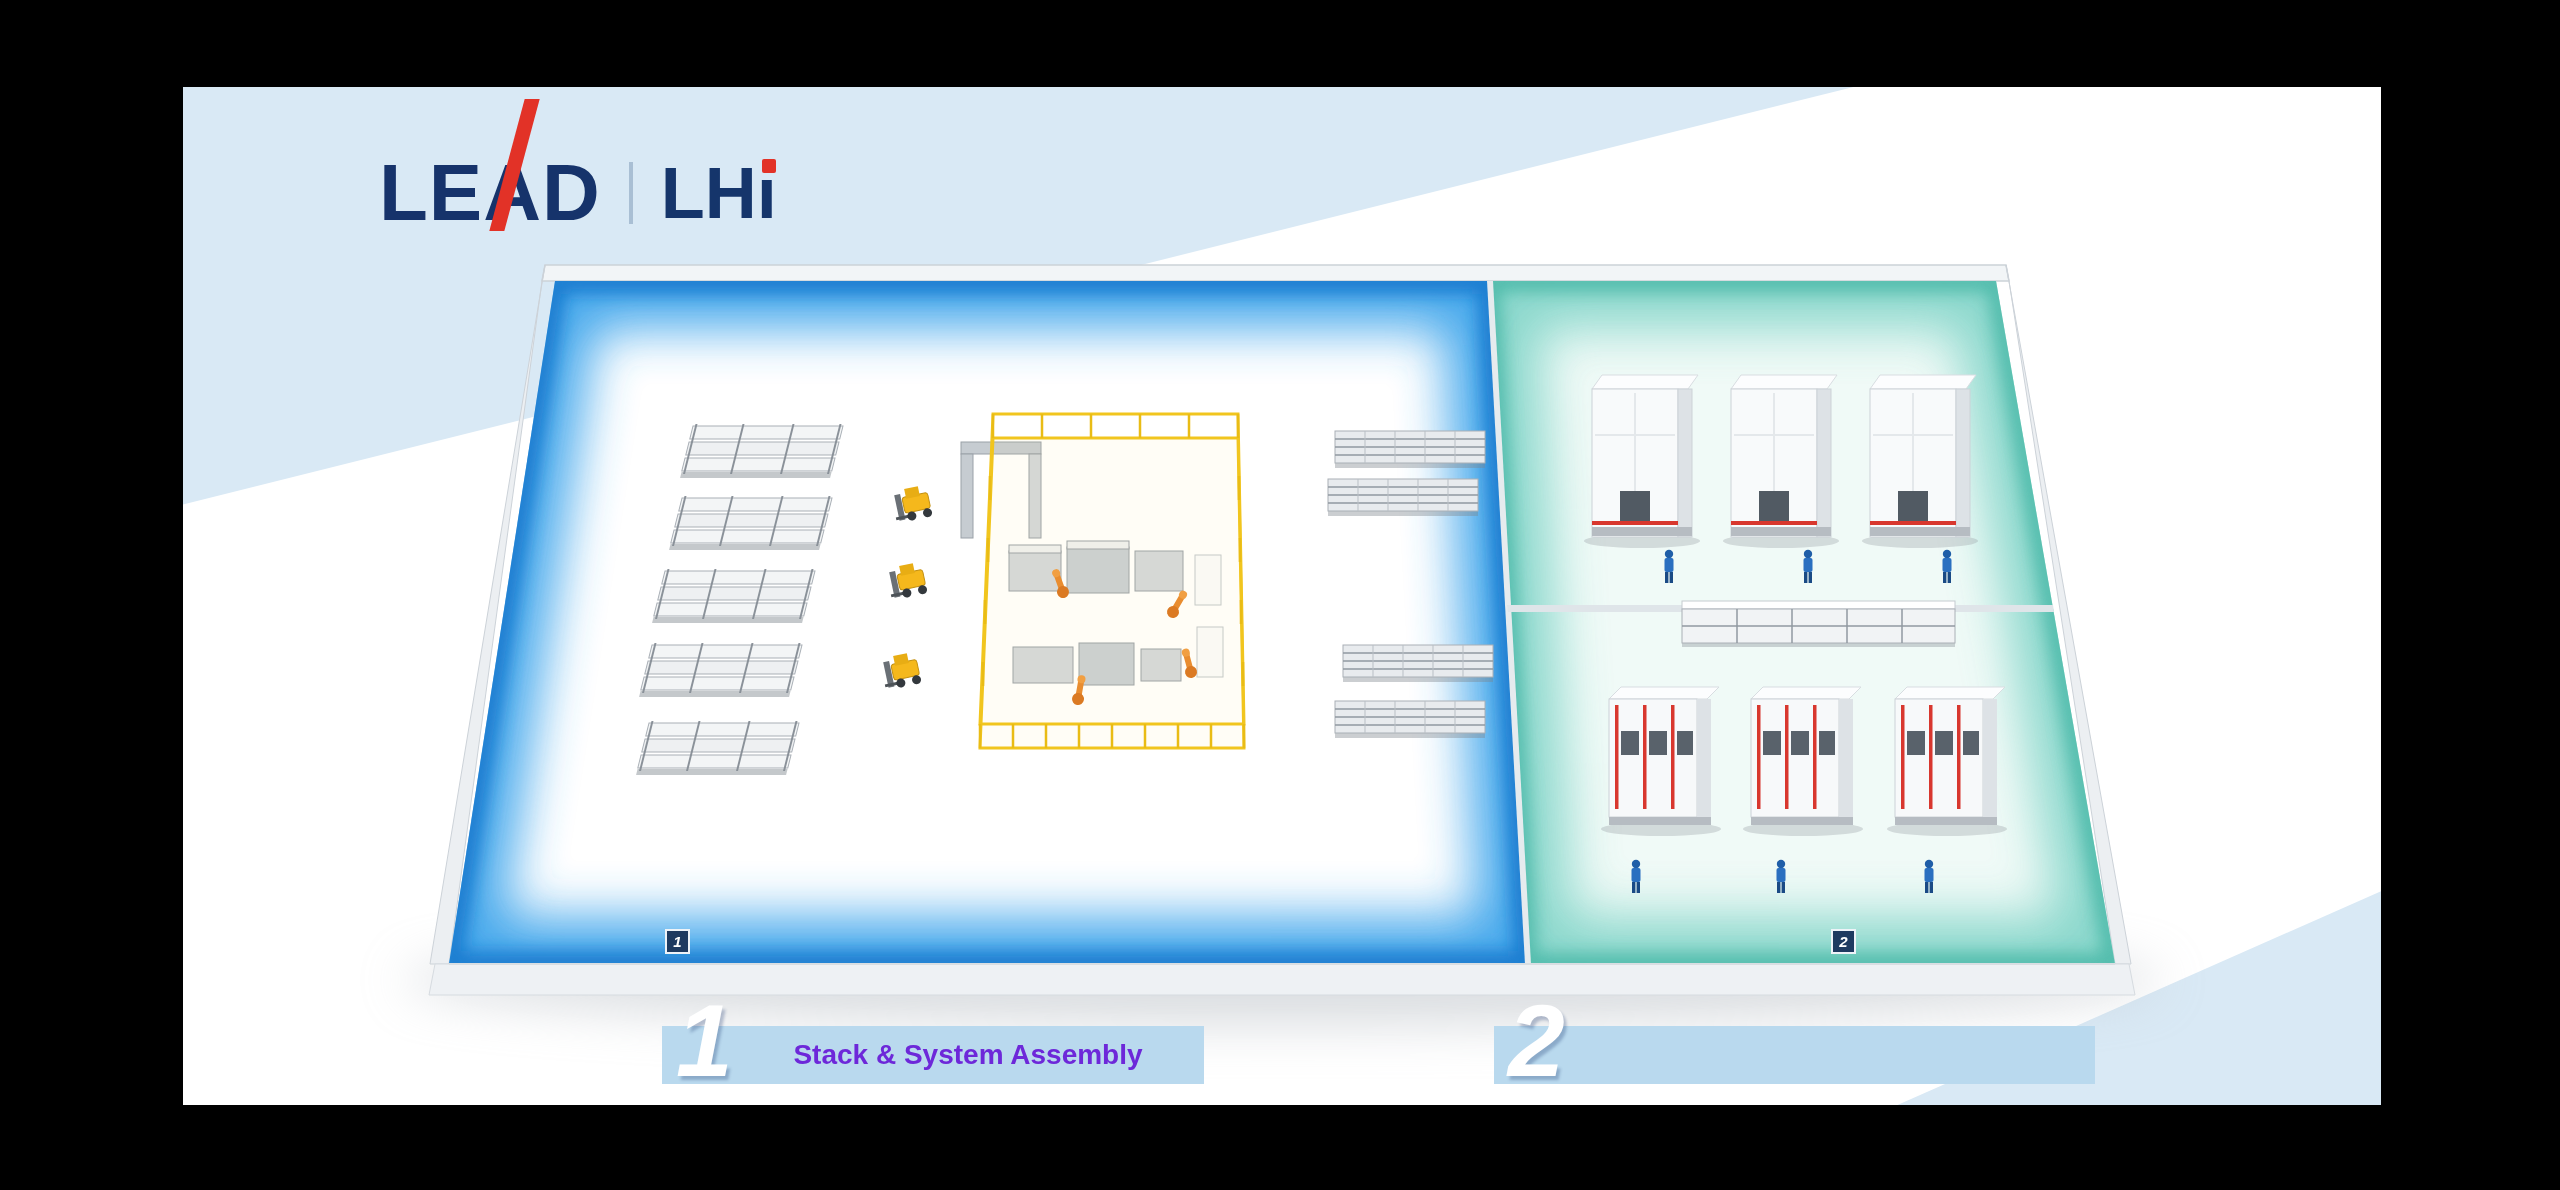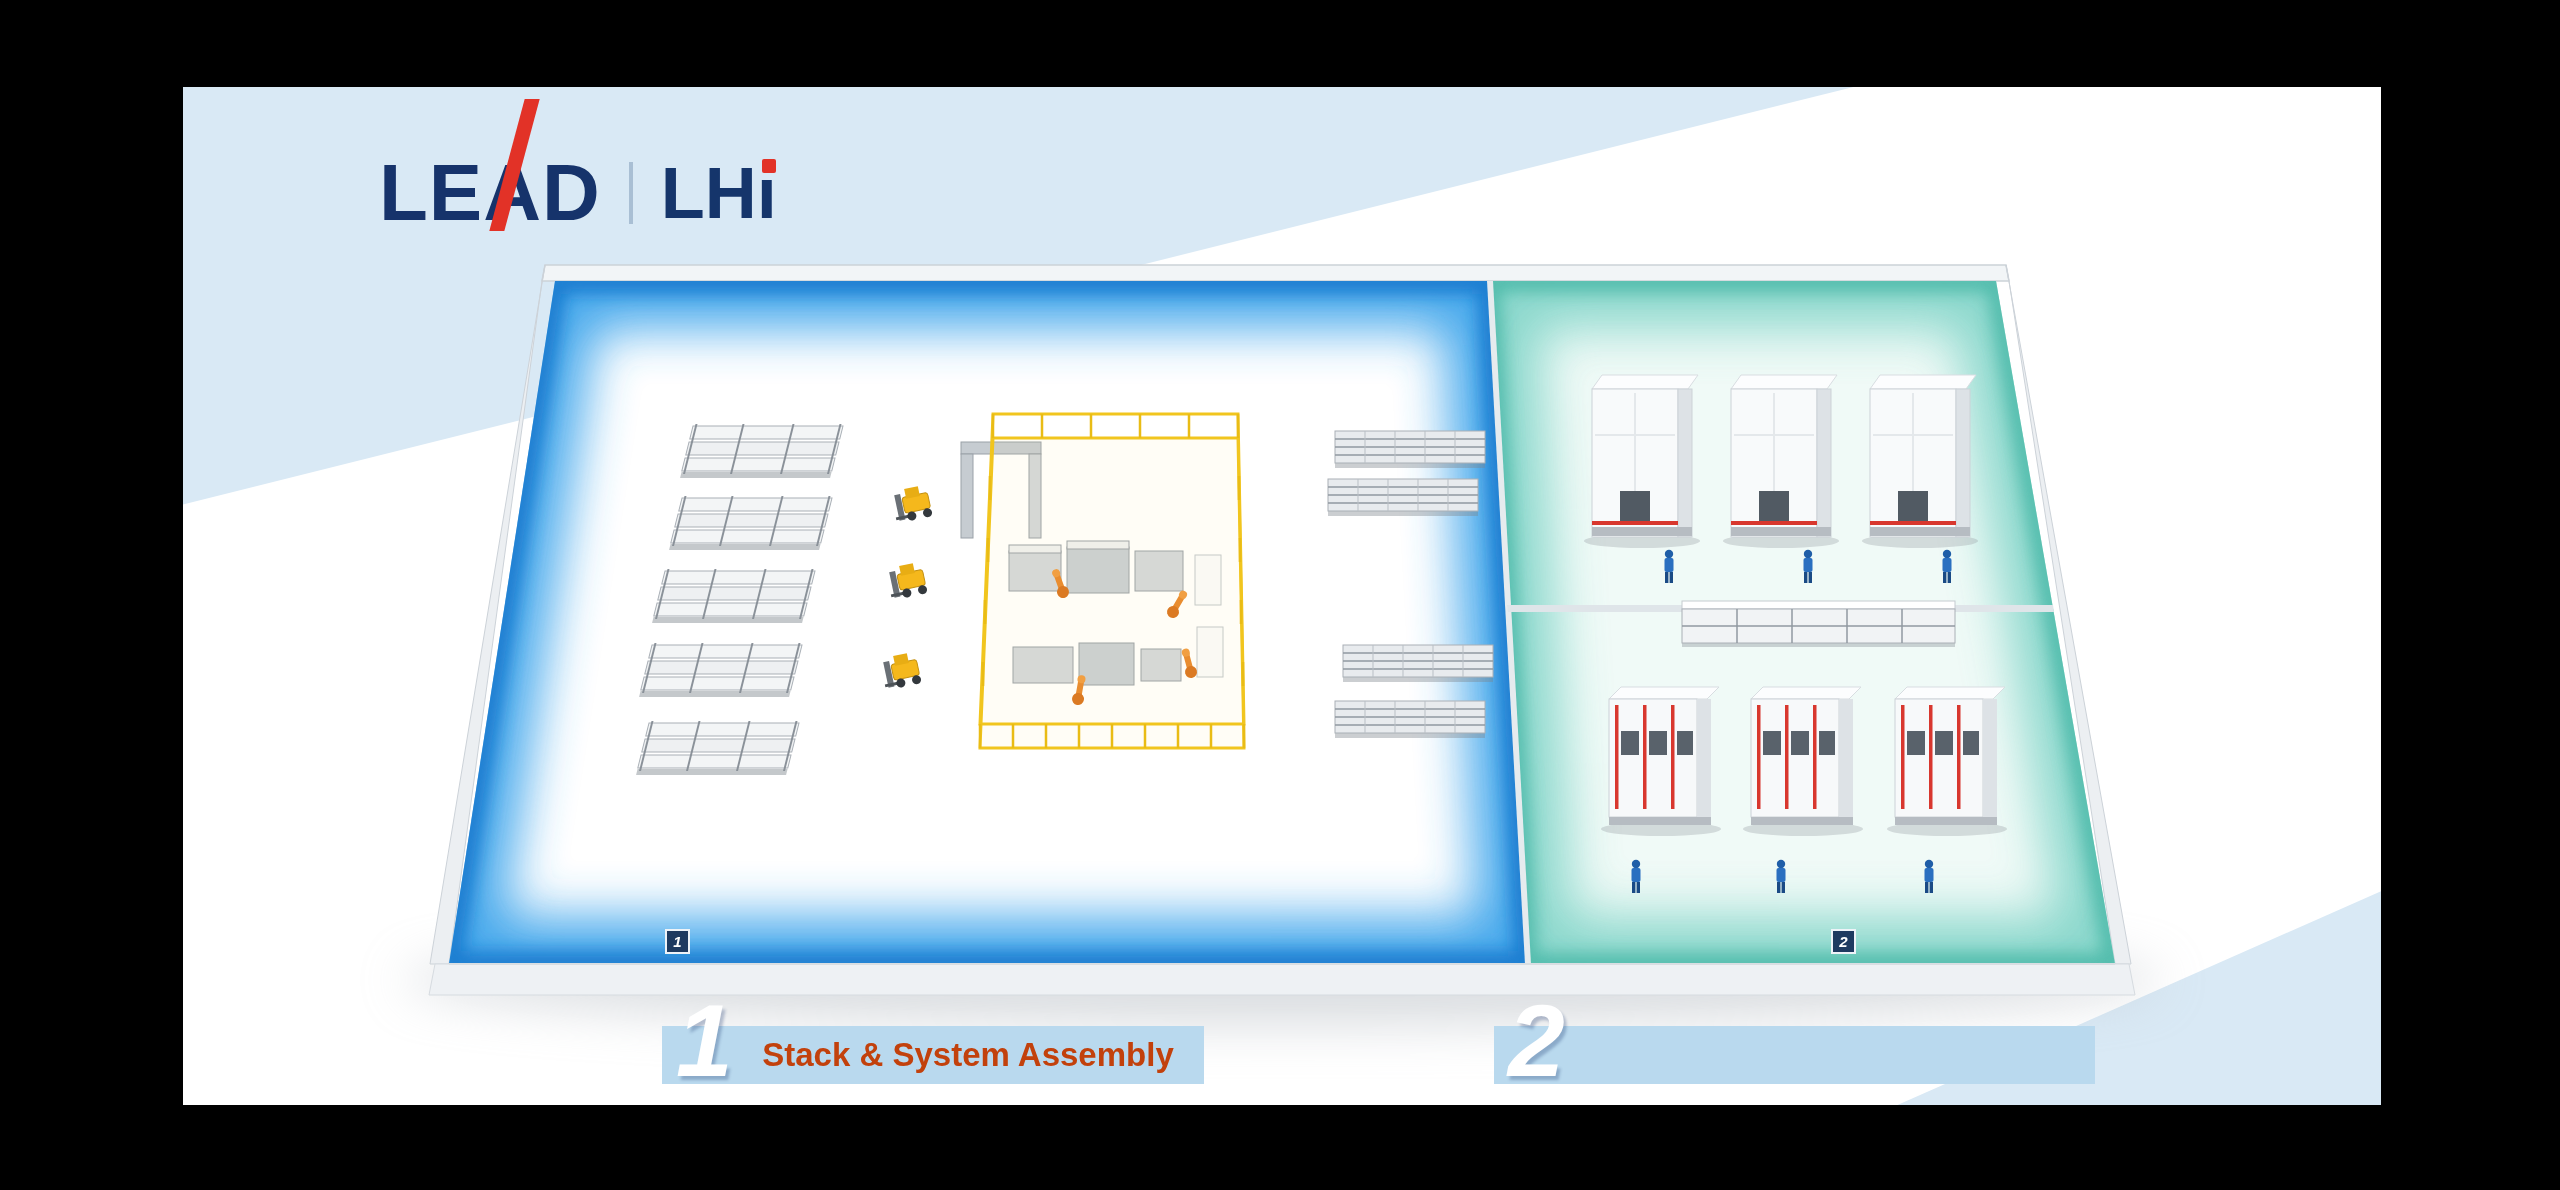--- a/index.html
+++ b/index.html
@@ -62,21 +62,21 @@
     display:flex;align-items:center;justify-content:center;
   }
   .legend-item-1{left:479px;width:542px;padding-left:70px;box-sizing:border-box;}
   .legend-item-2{left:1311px;width:601px;padding-left:105px;box-sizing:border-box;}
   .legend-num{
     position:absolute;left:14px;top:-36px;
     color:#ffffff;font-size:102px;font-weight:bold;font-style:italic;line-height:1;
     text-shadow:3px 4px 3px rgba(22,51,107,0.28);
   }
   .legend-label{
-    color:#c2410c;font-size:33px;font-weight:bold;white-space:nowrap;
+    color:#6d28d9;font-size:28px;font-weight:bold;white-space:nowrap;
   }
 </style>
 </head>
 <body>
 
 <div class="stage">
   <div class="panel">
 
     <div class="bg-diag-top"></div>
     <div class="bg-diag-bottom"></div>

